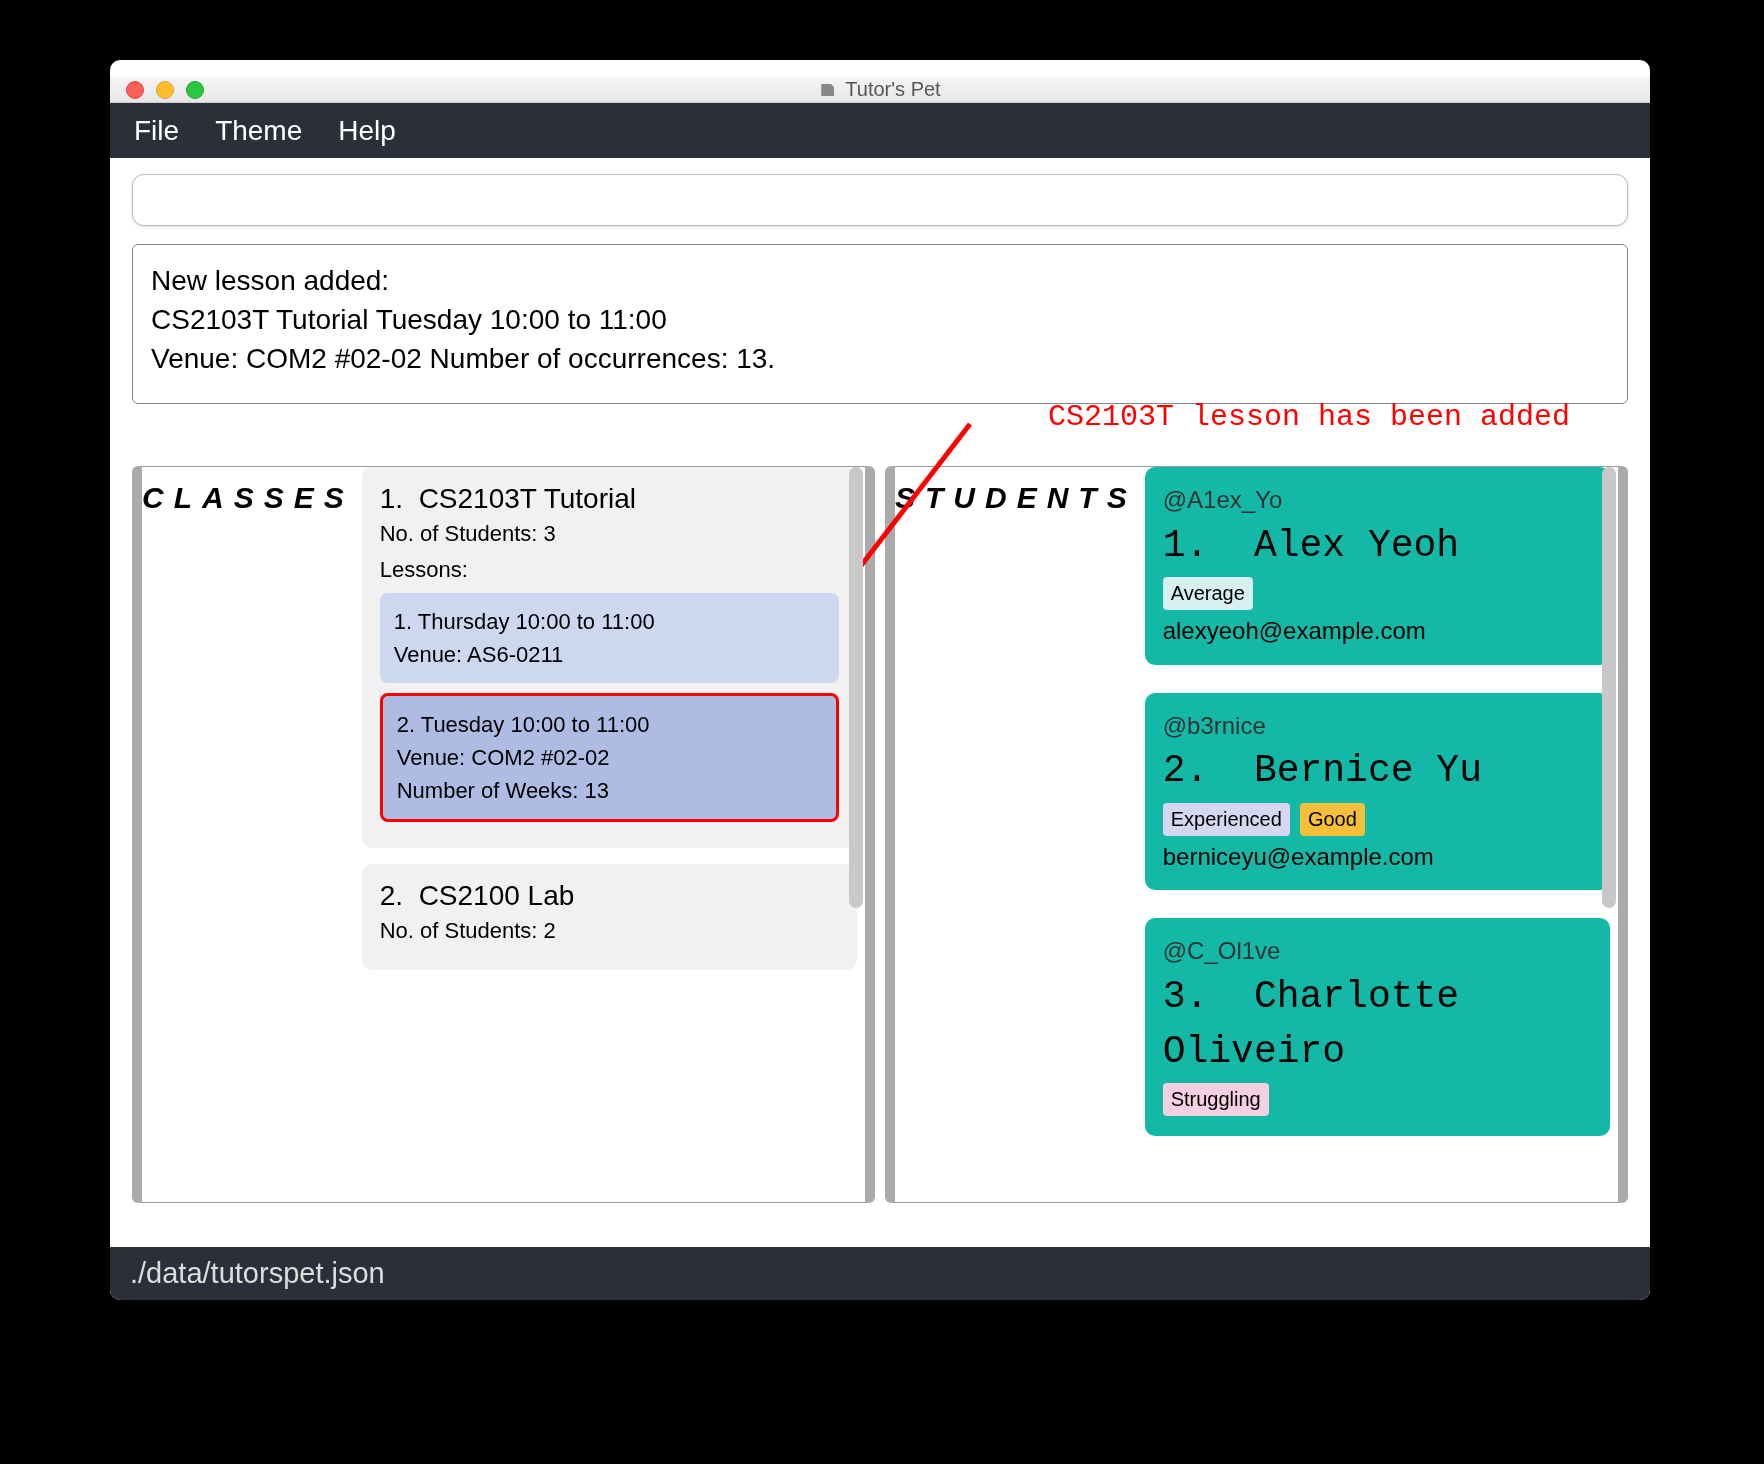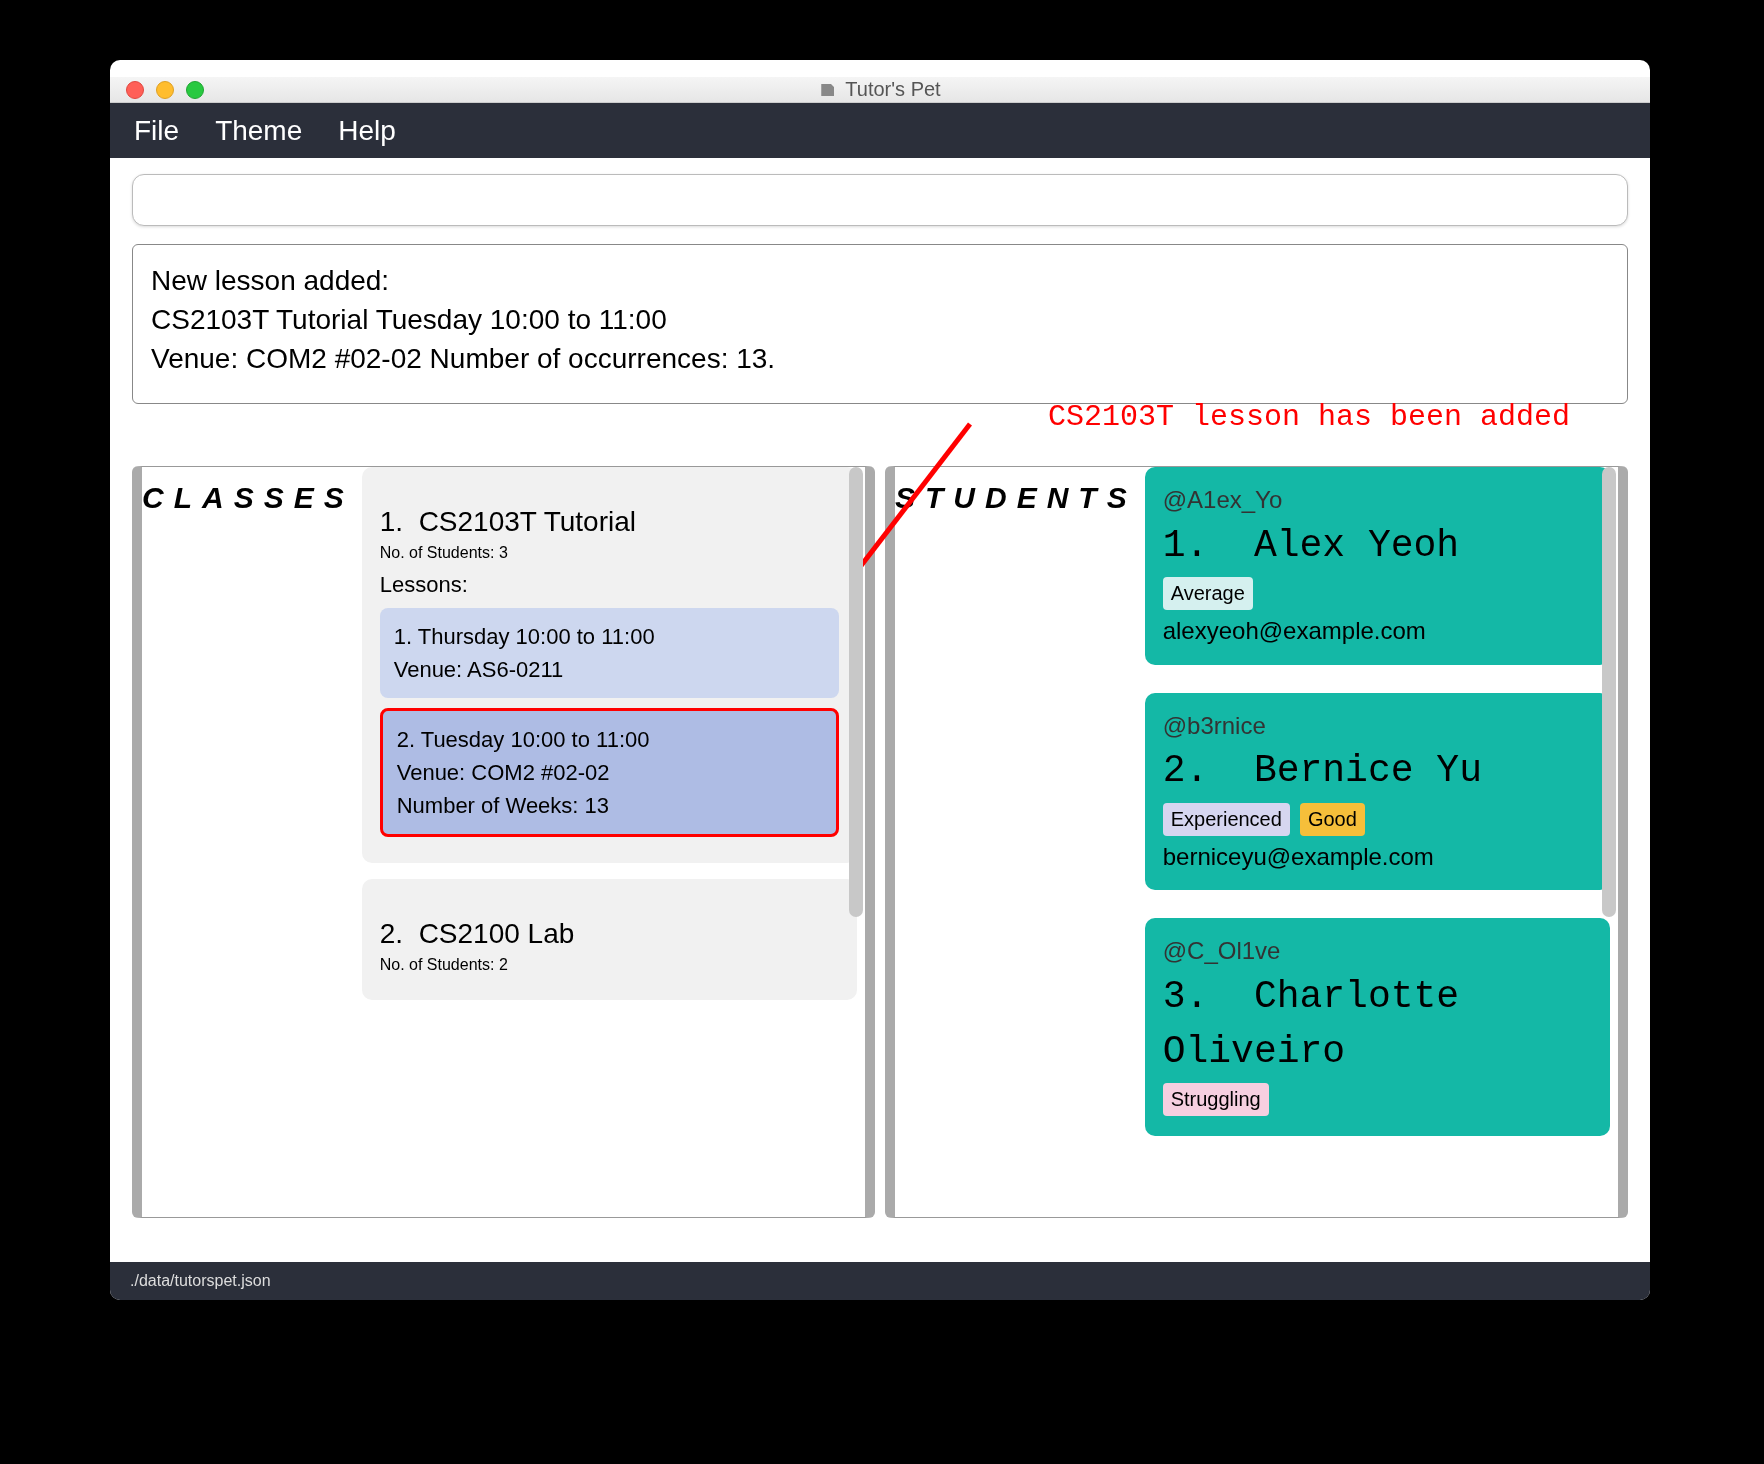--- a/index.html
+++ b/index.html
@@ -75,42 +75,42 @@
   .panel-body{
     flex:1; overflow:hidden; position:relative; padding:0 8px 8px 8px;
   }
   .scroll-track{
     position:absolute; right:2px; top:0; width:14px; height:60%; background:#c8c8c8;
     border-radius:7px;
   }
   .card{
     background:#f1f1f1; border-radius:10px; padding:16px 18px; margin-bottom:16px;
   }
-  .card-title{font-size:28px; margin-bottom:6px;margin-top:23px;}
-  .card-sub{font-size:16px; margin-bottom:10px;}
+  .card-title{font-size:28px; margin-bottom:6px;}
+  .card-sub{font-size:22px; margin-bottom:10px;}
   .lessons-label{font-size:22px; margin-bottom:10px;}
   .lesson{
     border-radius:8px; padding:12px 14px; margin-bottom:10px; font-size:22px; line-height:1.5;
   }
   .lesson.light{background:#cdd7ef;}
   .lesson.sel{background:#aebce4; border:3px solid #ff0000;}
   .student-card{
     background:#14b8a6; border-radius:10px; padding:16px 18px; margin-bottom:28px; font-size:24px; line-height:1.45;
   }
   .handle{color:#333;}
   .sname{font-size:38px;font-family:Liberation Mono, monospace;}
   .tags{display:flex; gap:10px; margin:4px 0;}
   .tag{font-size:20px; padding:2px 8px; border-radius:4px;}
   .tag.avg{background:#d5f0ef;}
   .tag.exp{background:#d6d6f0;}
   .tag.good{background:#f6bf3a;}
   .tag.strug{background:#f6cfe0;}
   .email{font-size:24px;}
   .footer{
-    background:#2b2f3a; color:#ddd; font-size:16px; padding:10px 20px;
+    background:#2b2f3a; color:#ddd; font-size:29px; padding:10px 20px;
   }
   .gap-above-footer{height:44px;}
   svg.arrow{position:absolute; pointer-events:none;}
 </style>
 </head>
 <body>
 
 <div class="window">
 
   <div class="titlebar">

